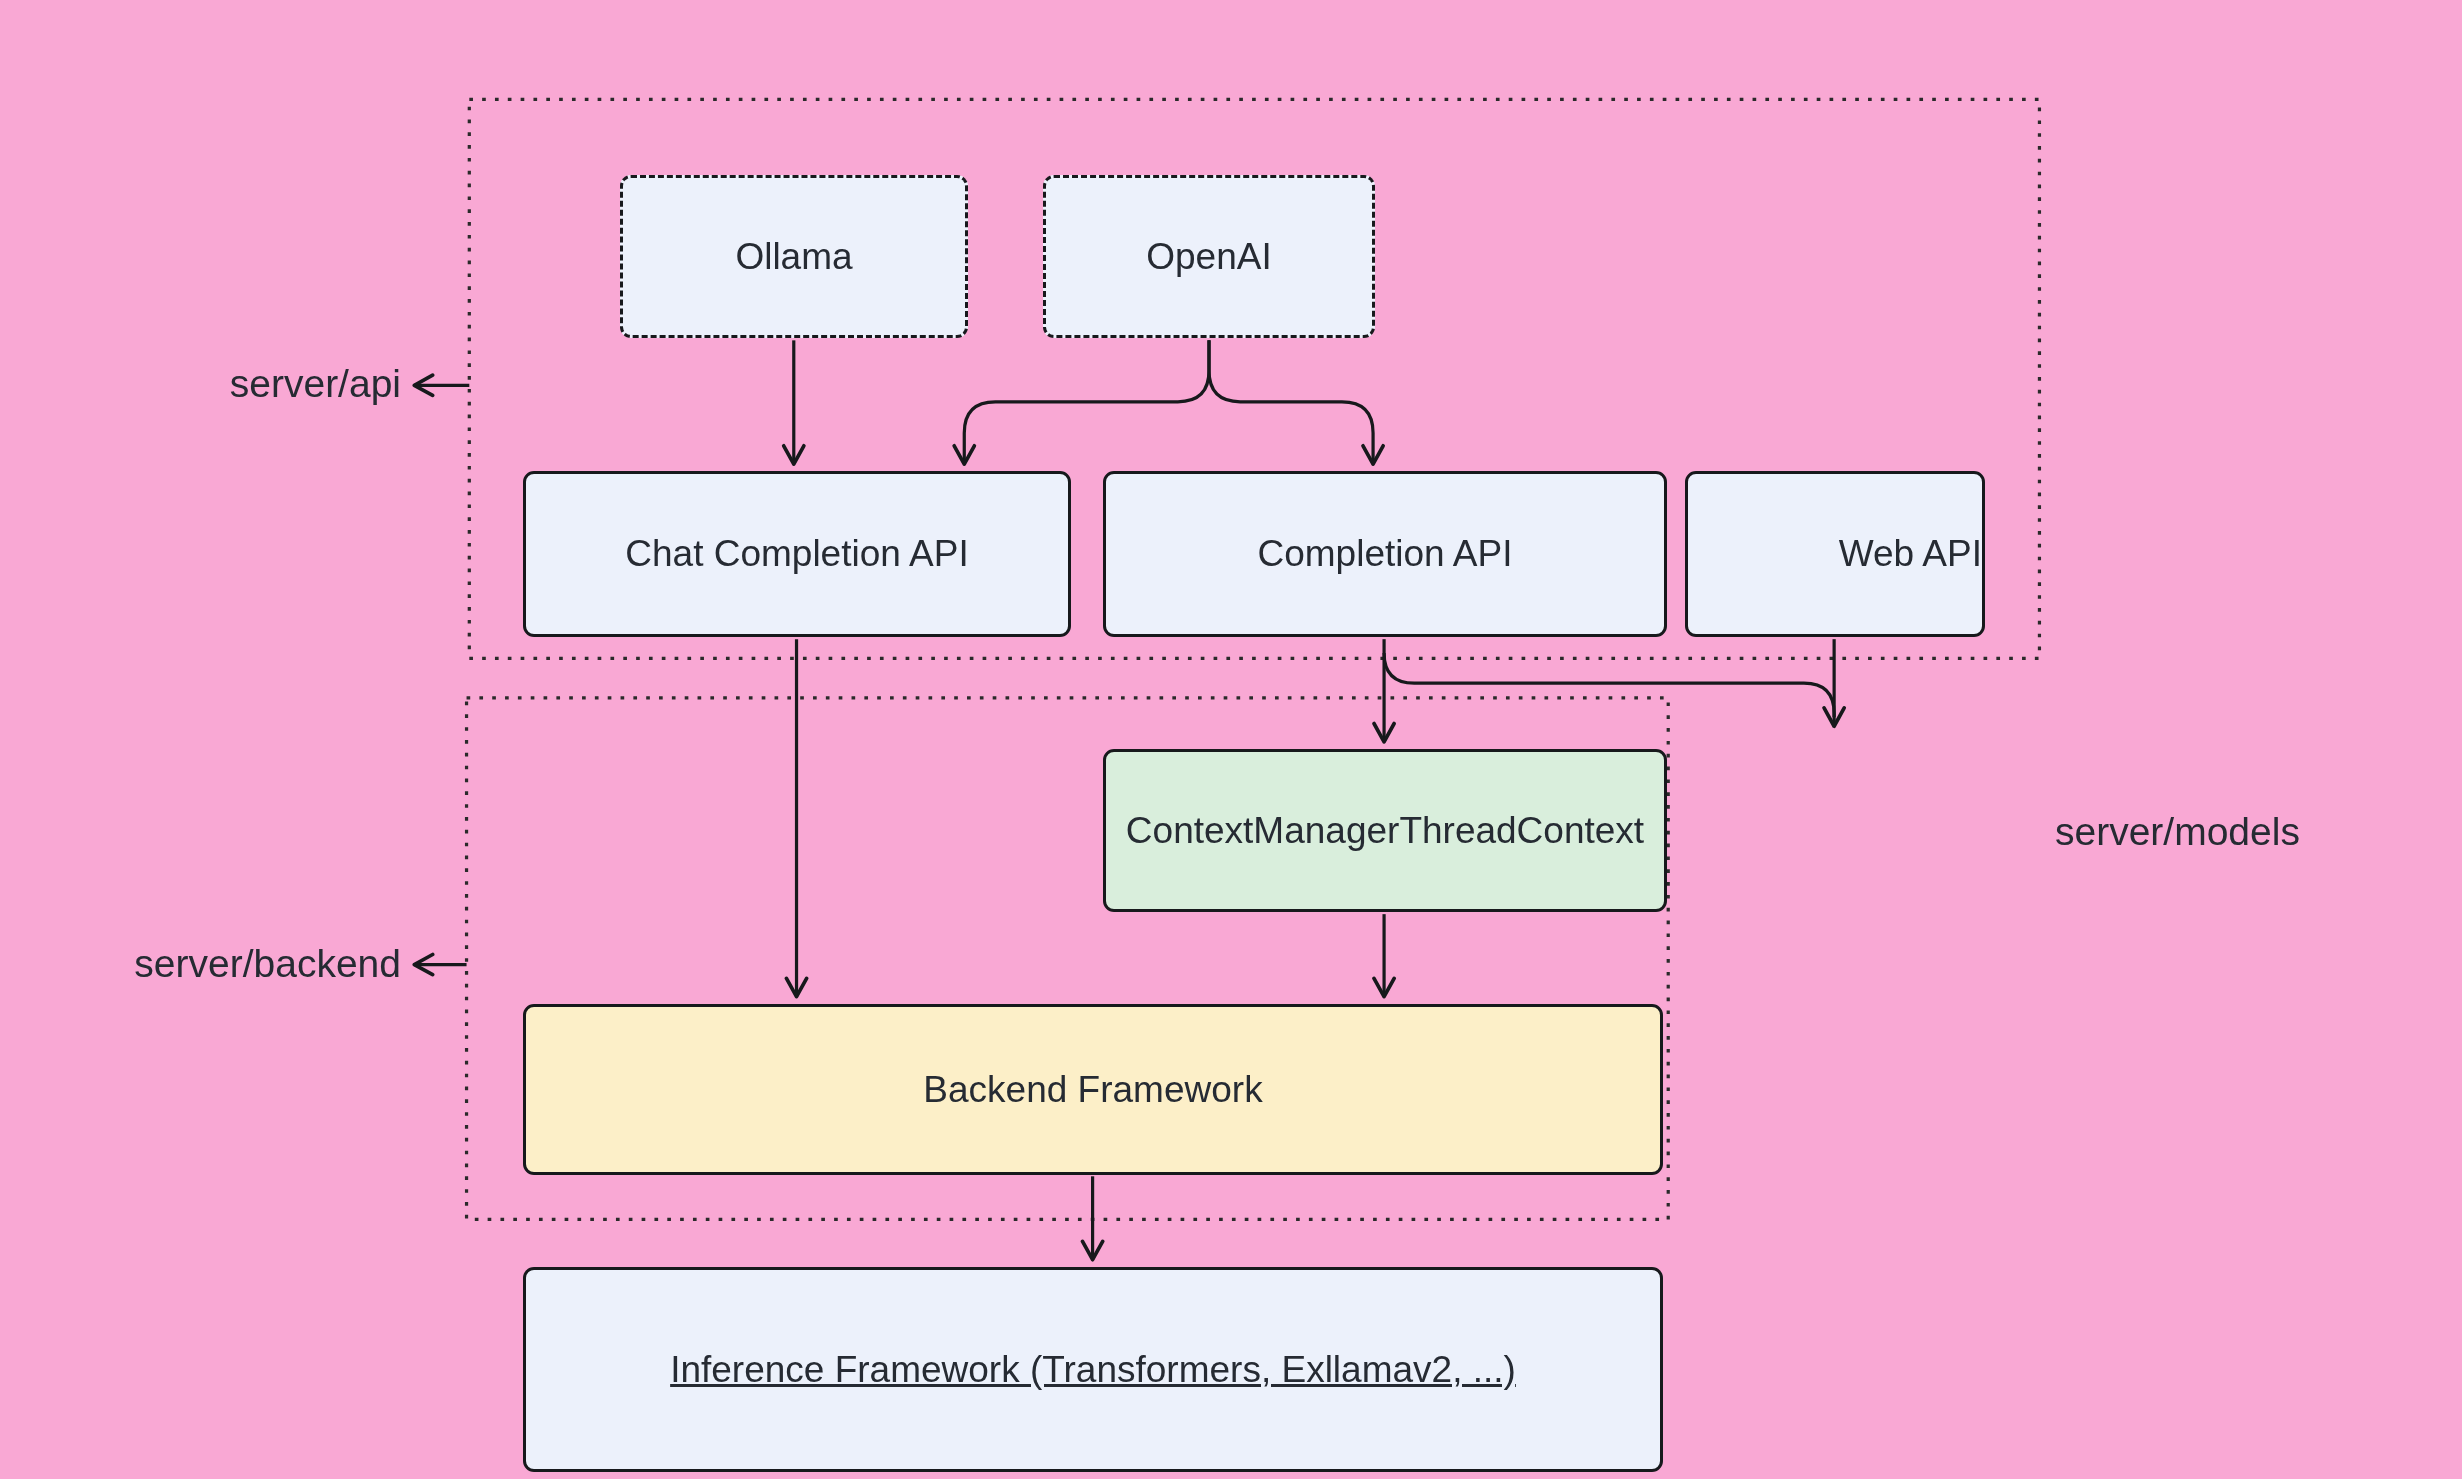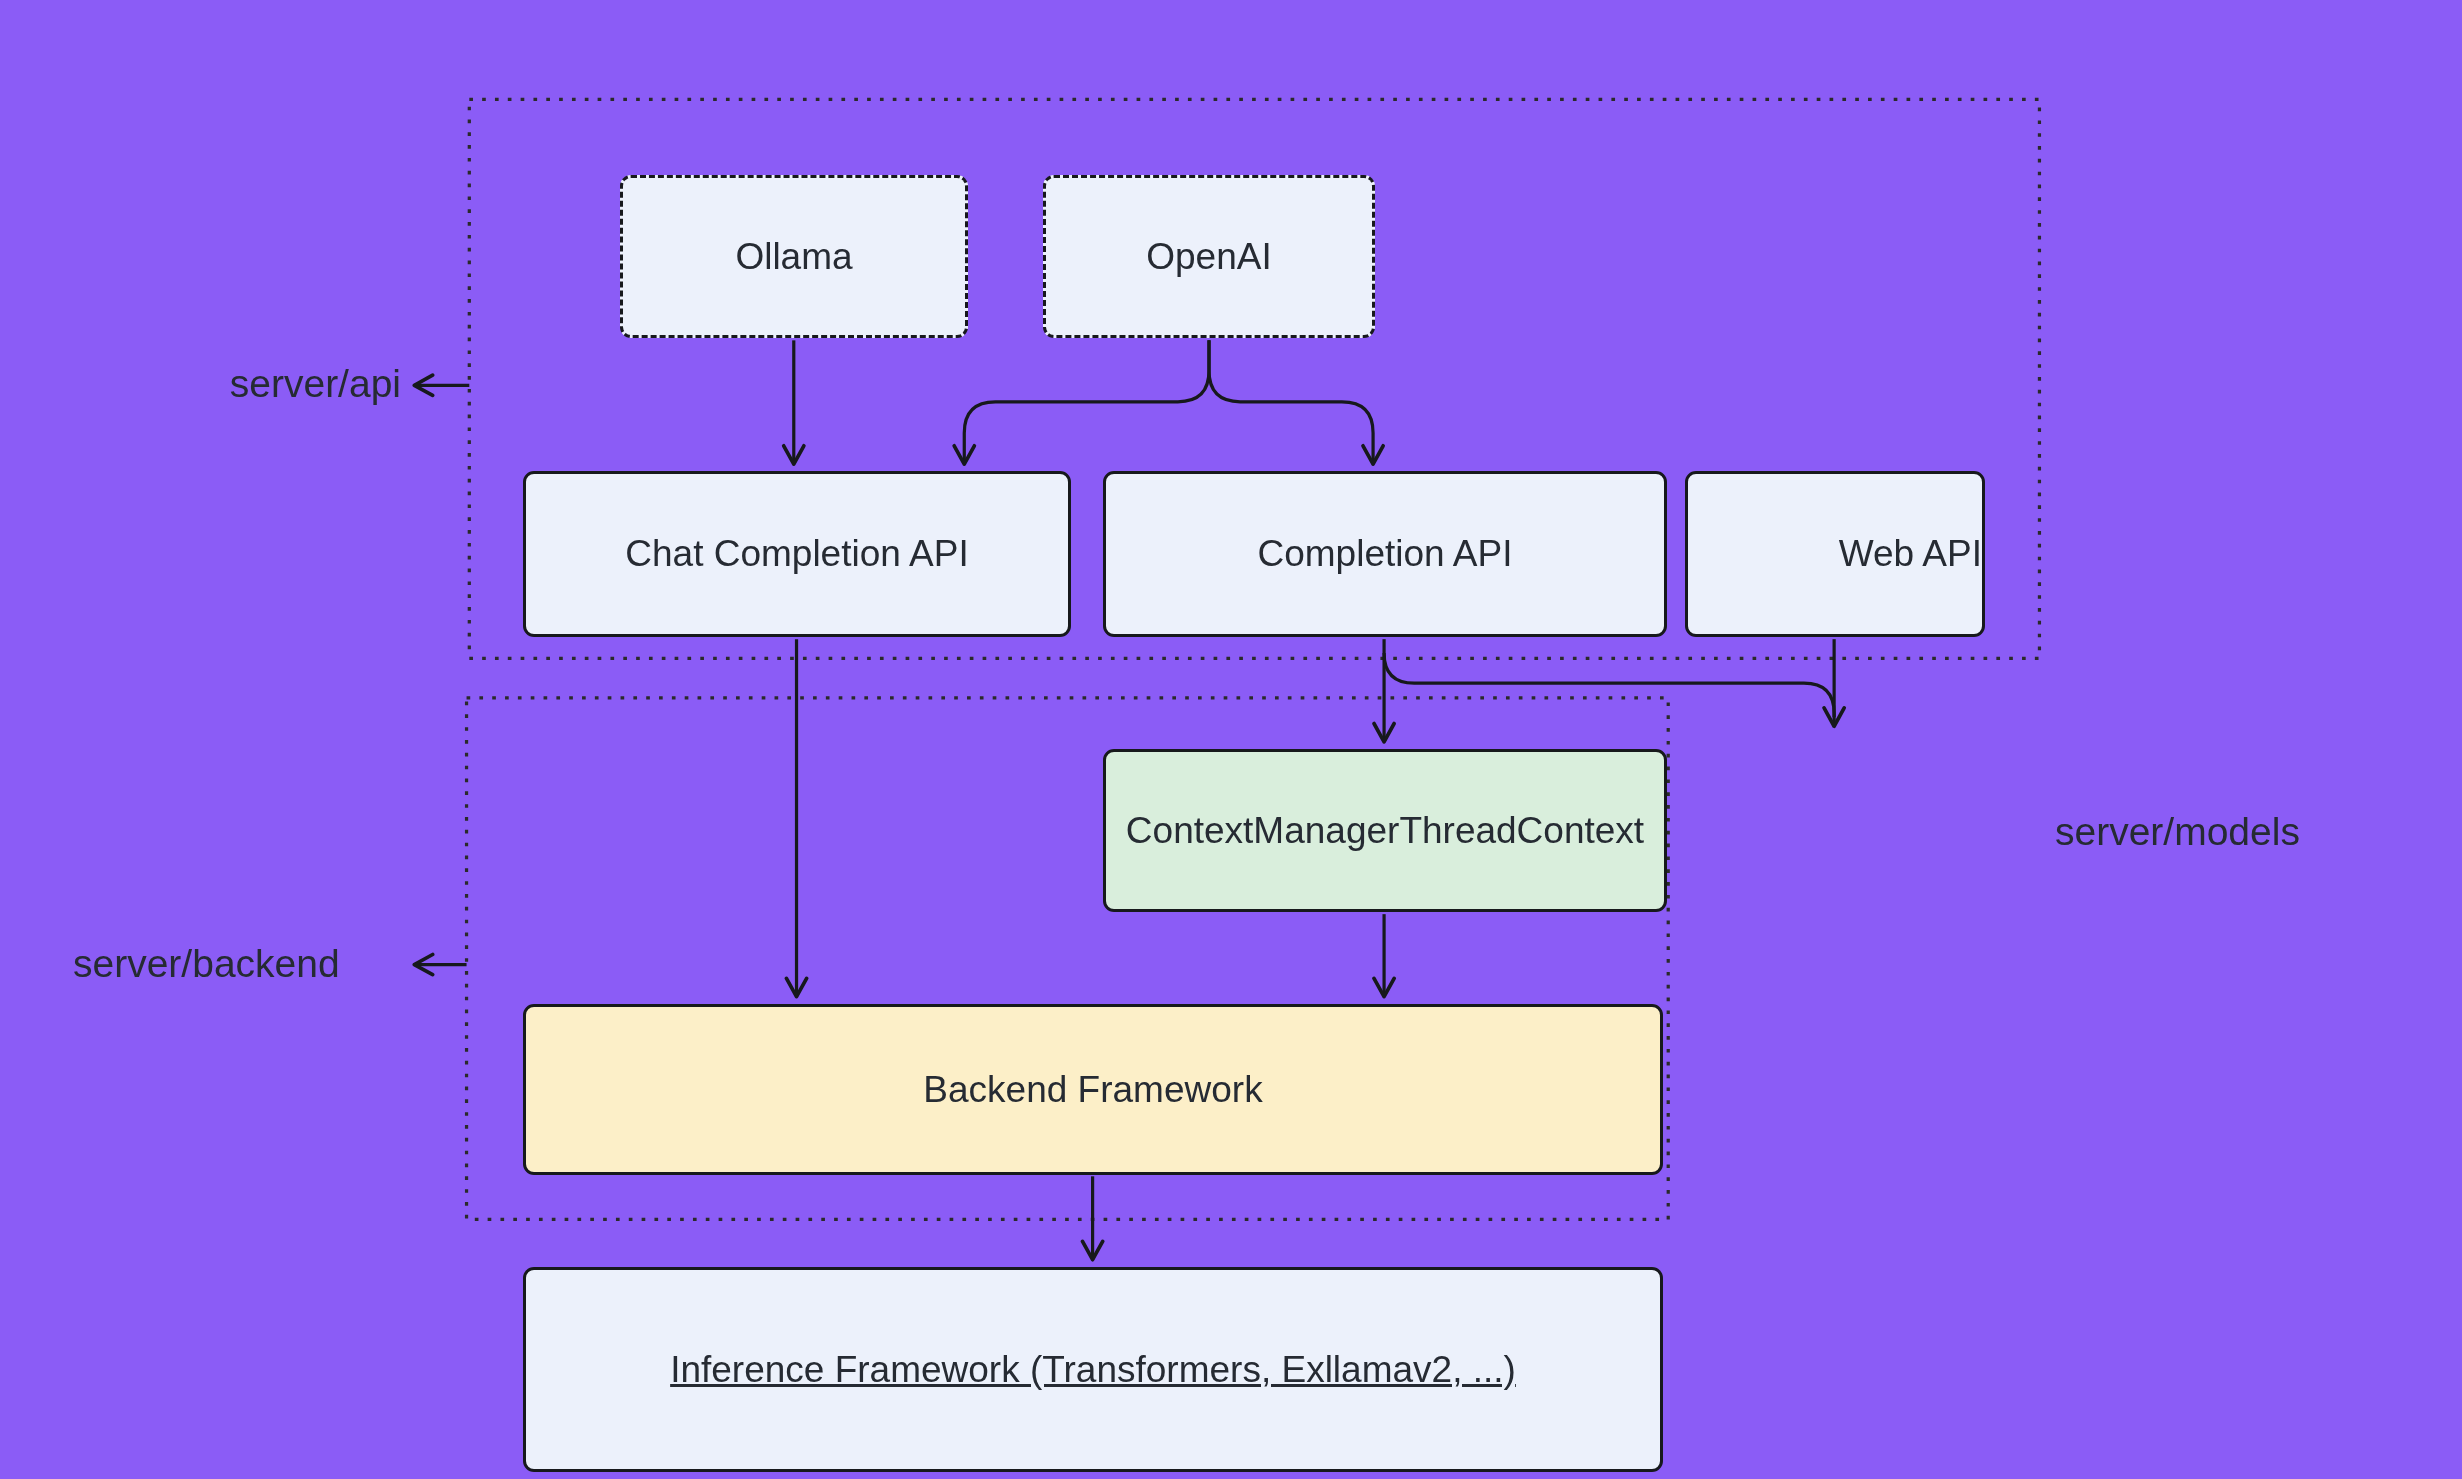--- a/index.html
+++ b/index.html
@@ -1,19 +1,19 @@
 <!DOCTYPE html>
 <html style="font-size:14.7px"><head>
 <meta charset="utf-8">
 <style>
   html,body{margin:0;padding:0;background:#ffffff;}
   .stage{
     position:relative;
     width:2462px;height:1480px;
-    background:#8b5cf6;
+    background:#f9a8d4;
     font-family:"Liberation Sans", sans-serif;
     color:#262b33;
     overflow:hidden;
   }
   .layer{position:absolute;left:0;top:0;width:2462px;height:1480px;}
   .node{
     position:absolute;
     box-sizing:border-box;
     background:#ecf1fb;
     border:3.7px solid #17191c;
@@ -42,21 +42,21 @@
     position:absolute;left:0;top:62%;width:100%;transform:translateY(-50%);
     text-align:center;font-size:39px;color:#262b33;
   }
   
   .side-label{
     position:absolute;
     font-size:39px;line-height:42px;height:42px;
     color:#262b33;z-index:2;
   }
   .l-api{left:128px;top:363px;width:273px;text-align:right;}
-  .l-backend{left:73px;top:943px;width:328px;text-align:left;}
+  .l-backend{left:73px;top:943px;width:328px;text-align:right;}
   .l-models{left:2055px;top:811px;text-align:left;}
 </style>
 </head>
 <body>
 
 <div class="stage">
 
   <svg class="layer" width="2462" height="1480" viewBox="0 0 2686 1614" fill="none" xmlns="http://www.w3.org/2000/svg">
     <defs>
       <marker id="arrow" viewBox="0 0 30 30" refX="27" refY="15" markerWidth="30" markerHeight="30" markerUnits="userSpaceOnUse" orient="auto">

